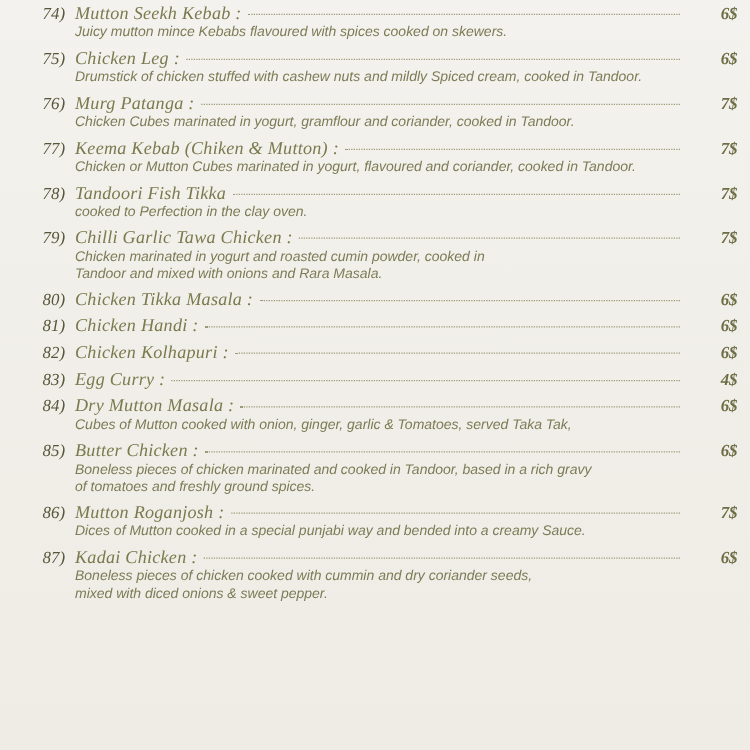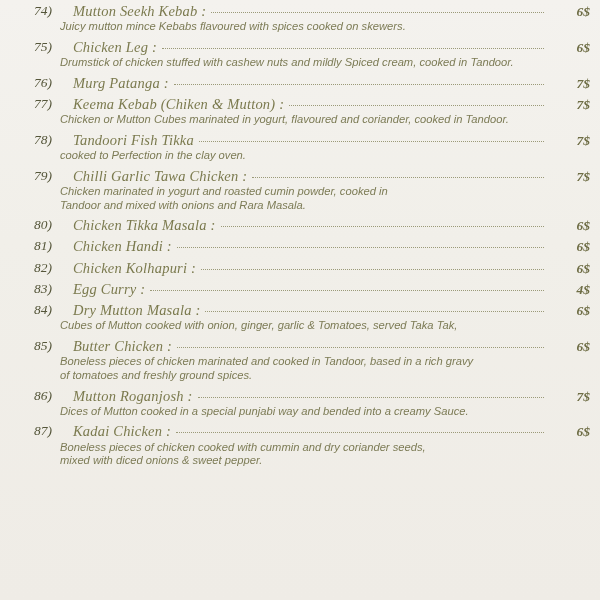--- a/index.html
+++ b/index.html
@@ -43,21 +43,20 @@
     font-size: 13.5px;
     font-style: italic;
     color: #55563a;
     font-family: "Liberation Serif", serif;
   }
   .title-wrap {
     flex: 1 1 auto;
     display: flex;
     align-items: baseline;
     min-width: 0;
-    margin-left: 13px;
   }
   .title {
     font-size: 14.5px;
     font-style: italic;
     color: #7b7a4e;
     white-space: nowrap;
     font-family: "Liberation Serif", serif;
     letter-spacing: 0.2px;
   }
   .leader {
@@ -122,20 +121,23 @@
       </div>
       <div class="menu-item">
         <div class="row-head">
           <span class="num">76)</span>
           <span class="title-wrap">
             <span class="title">Murg Patanga :</span>
             <span class="leader"></span>
             <span class="price">7$</span>
           </span>
         </div>
+        <div class="desc">
+          <div>Chicken Cubes marinated in yogurt, gramflour and coriander, cooked in Tandoor.</div>
+        </div>
       </div>
       <div class="menu-item">
         <div class="row-head">
           <span class="num">77)</span>
           <span class="title-wrap">
             <span class="title">Keema Kebab (Chiken &amp; Mutton) :</span>
             <span class="leader"></span>
             <span class="price">7$</span>
           </span>
         </div>

